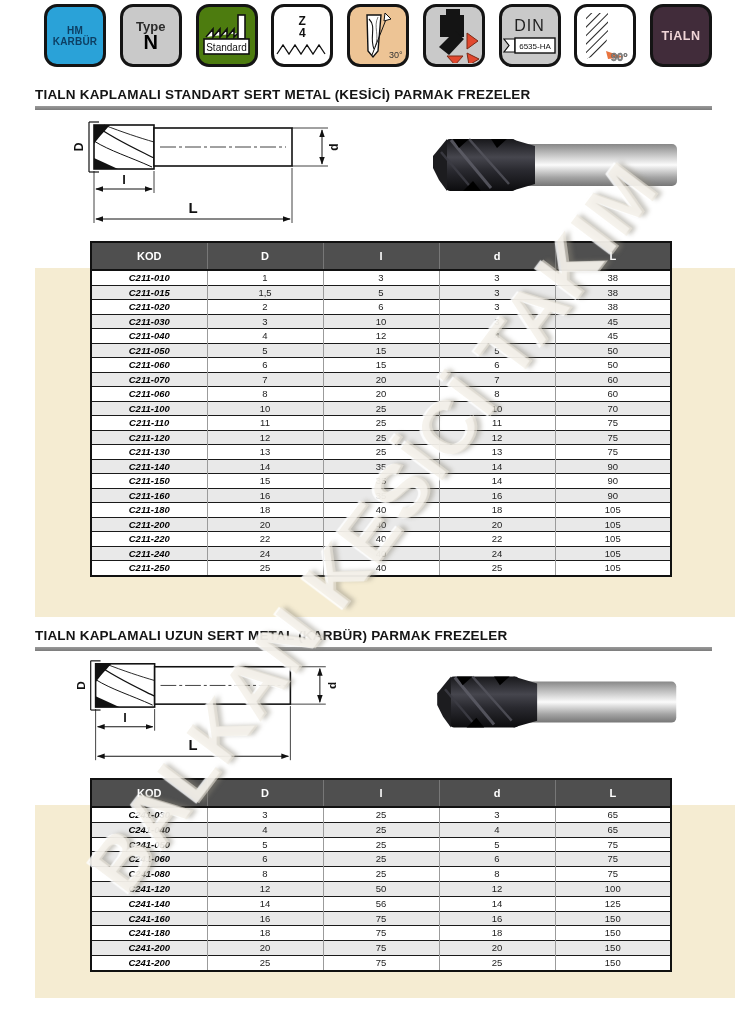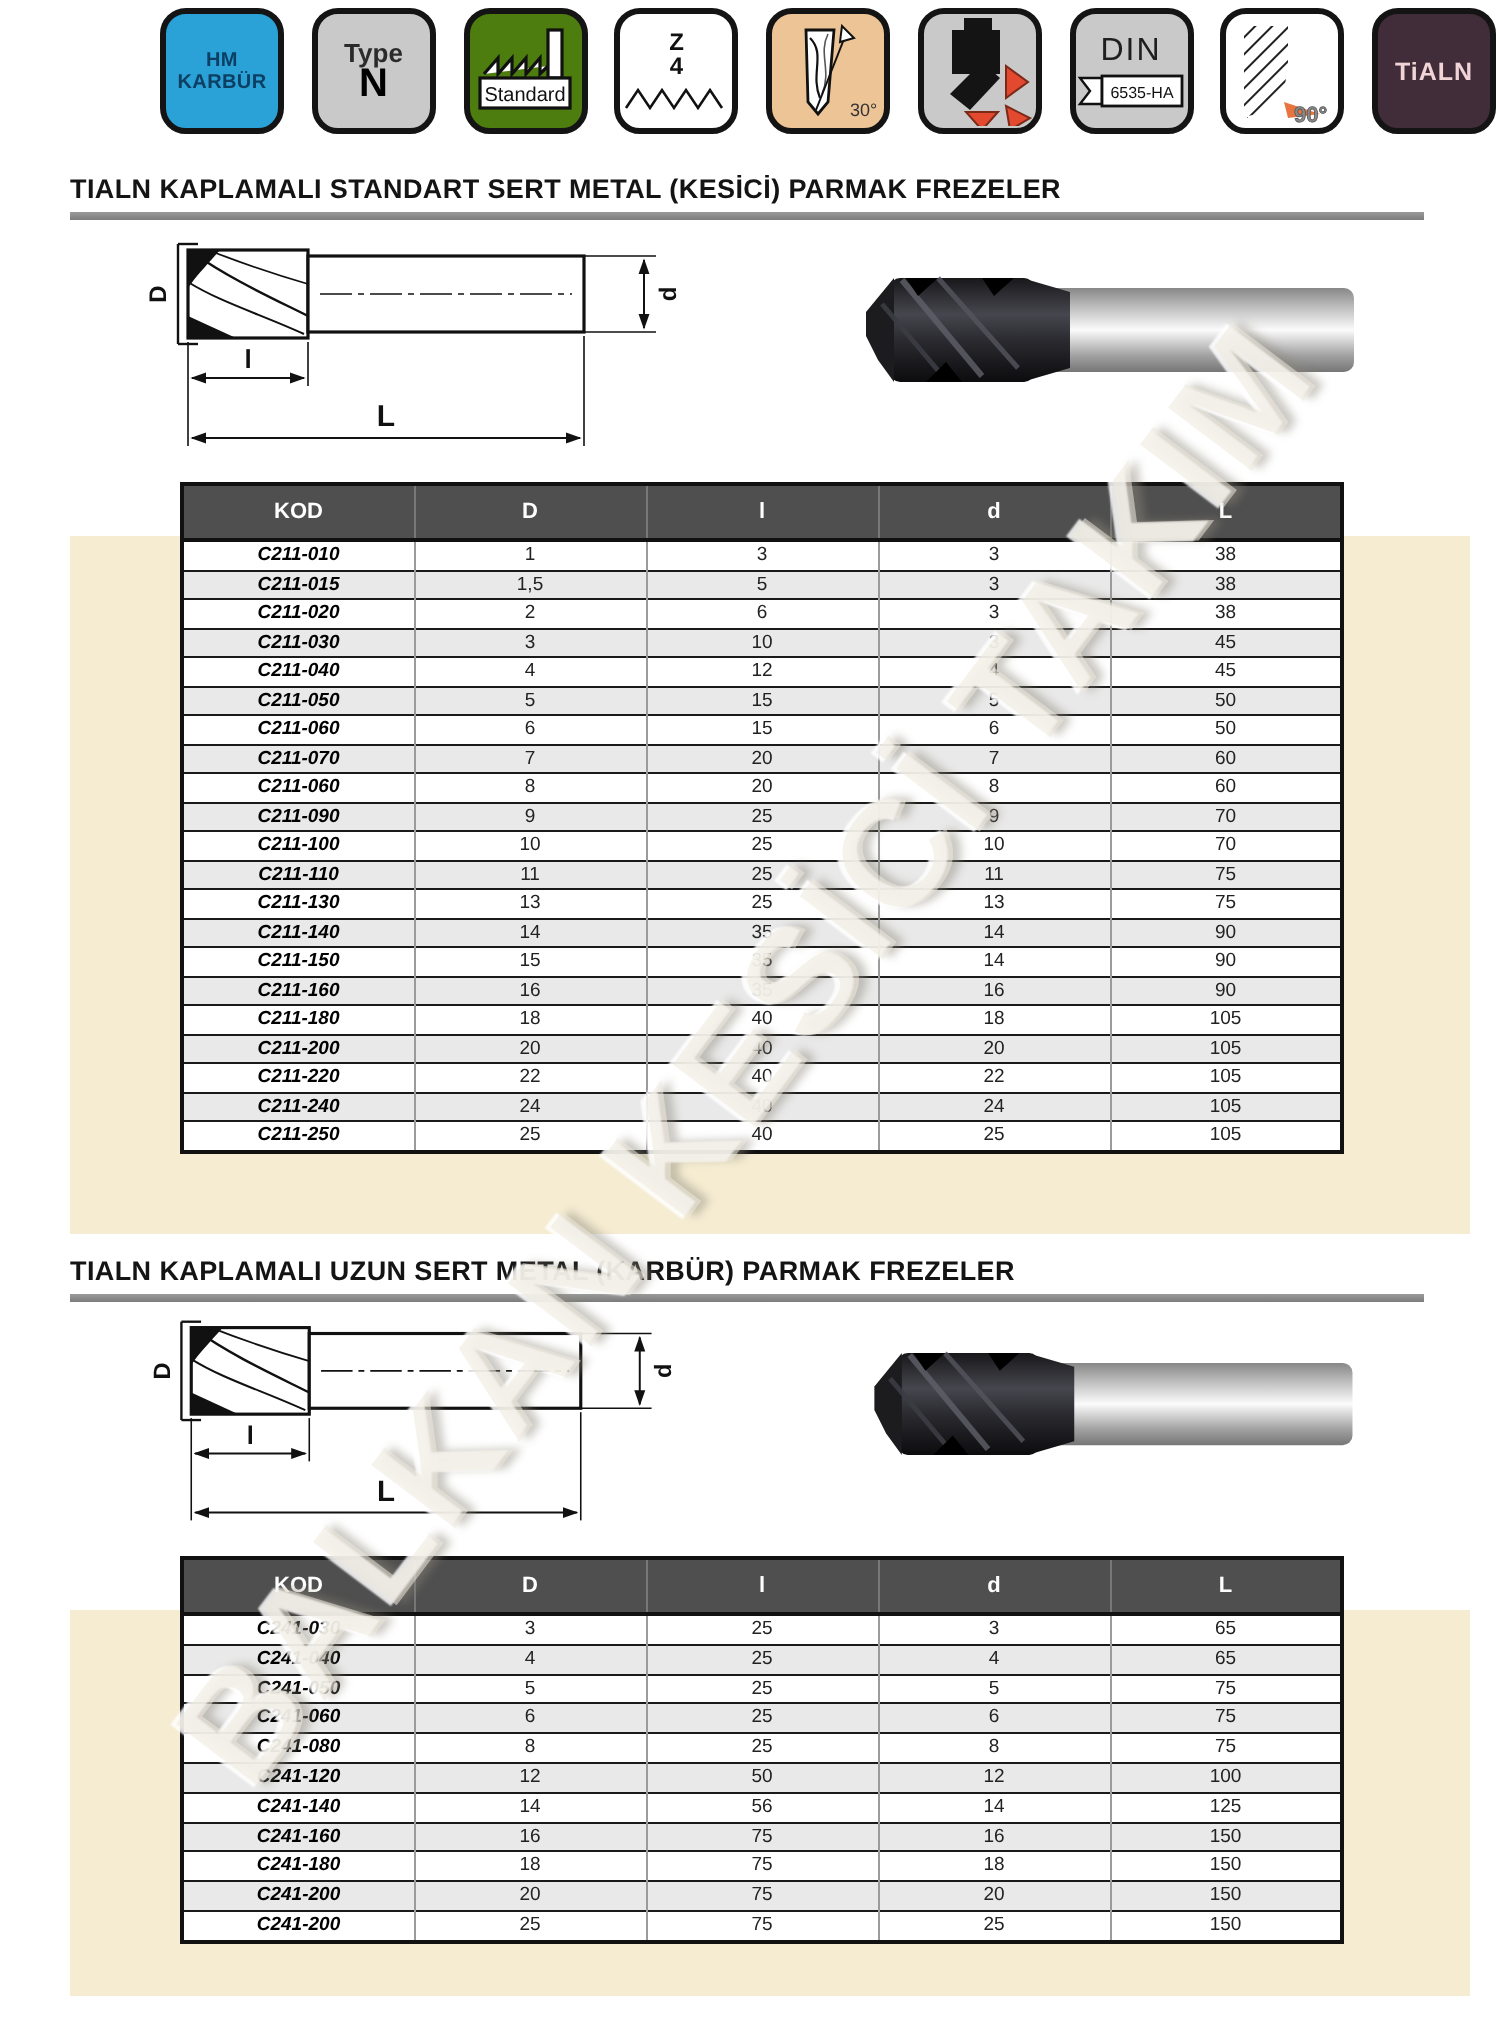--- a/index.html
+++ b/index.html
@@ -1,21 +1,21 @@
 <!DOCTYPE html>
 <html><head>
 <meta charset="utf-8">
 <style>
   html,body{margin:0;padding:0;}
   body{
     width:748px;height:1020px;position:relative;overflow:hidden;
     background:#ffffff;font-family:"Liberation Sans",sans-serif;color:#111;
   }
   
-  .badges{position:absolute;left:44px;top:4px;width:668px;display:flex;justify-content:space-between;margin-left:36px;}
+  .badges{position:absolute;left:44px;top:4px;width:668px;display:flex;justify-content:space-between;}
   .badge{
     width:62px;height:63px;box-sizing:border-box;border:3px solid #141414;border-radius:13px;
     display:flex;flex-direction:column;align-items:center;justify-content:center;position:relative;overflow:hidden;
   }
   .badge.blue{background:#2aa2d8;}
   .badge.gray{background:#c9c9c9;}
   .badge.yellow{background:#4d7c0f;}
   .badge.white{background:#ffffff;}
   .badge.tan{background:#edc495;}
   .badge.plum{background:#412c3a;}
@@ -280,38 +280,38 @@
           <td>60</td>
         </tr>
         <tr>
           <td>C211-060</td>
           <td>8</td>
           <td>20</td>
           <td>8</td>
           <td>60</td>
         </tr>
         <tr>
-          <td>C211-090</td>
-          <td>9</td>
-          <td>25</td>
-          <td>9</td>
-          <td>70</td>
-        </tr>
-        <tr>
           <td>C211-100</td>
           <td>10</td>
           <td>25</td>
           <td>10</td>
           <td>70</td>
         </tr>
         <tr>
           <td>C211-110</td>
           <td>11</td>
           <td>25</td>
           <td>11</td>
+          <td>75</td>
+        </tr>
+        <tr>
+          <td>C211-120</td>
+          <td>12</td>
+          <td>25</td>
+          <td>12</td>
           <td>75</td>
         </tr>
         <tr>
           <td>C211-130</td>
           <td>13</td>
           <td>25</td>
           <td>13</td>
           <td>75</td>
         </tr>
         <tr>

